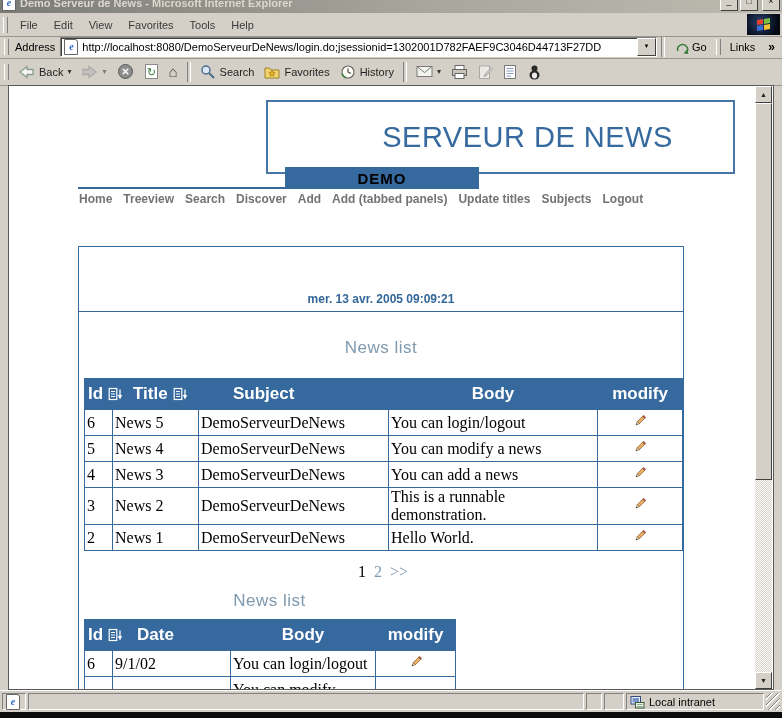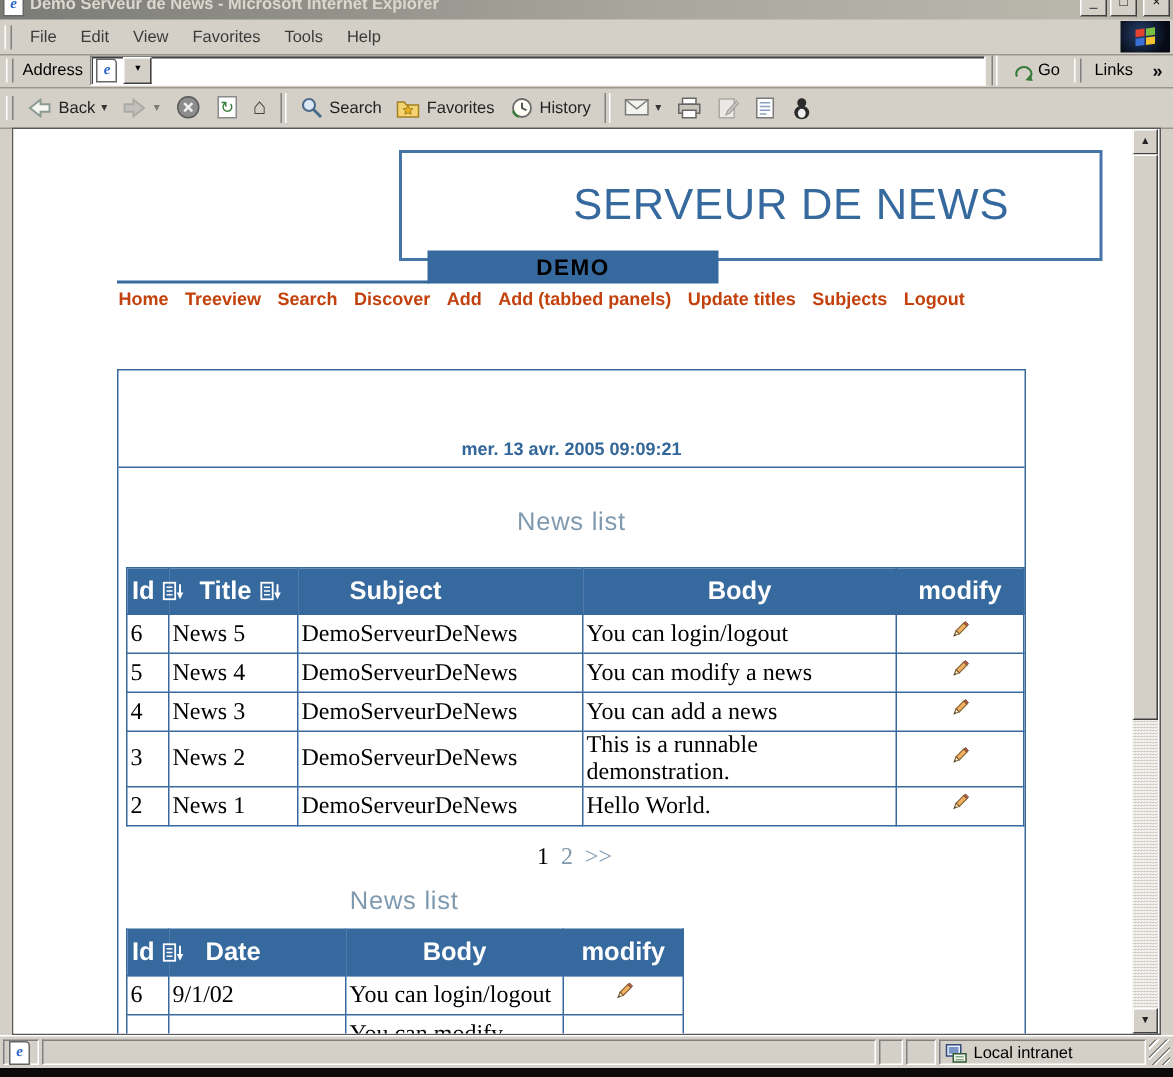--- a/index.html
+++ b/index.html
@@ -63,21 +63,21 @@
   .sthumb{width:17px;height:377px;background:#d4d0c8;border:1px solid;border-color:#fff #404040 #404040 #fff;box-sizing:border-box;flex:0 0 auto;}
   .strack{flex:1;}
 
   
   .hdr-box{position:absolute;left:257px;top:14px;width:411px;height:70px;border:2px solid #4676a8;
            display:flex;align-items:center;justify-content:center;padding-left:54px;box-sizing:content-box;
            color:#36699e;font-size:29px;letter-spacing:.5px;white-space:nowrap;}
   .demo-banner{position:absolute;left:276px;top:81px;width:194px;height:22px;background:#36699e;z-index:2;
                color:#000000;font-weight:bold;font-size:15px;letter-spacing:1px;display:grid;place-items:center;}
   .hline{position:absolute;left:69px;top:101px;width:208px;height:2px;background:#36699e;}
-  .nav{position:absolute;left:70px;top:106px;display:flex;gap:11px;font-weight:bold;font-size:12px;color:#c2410c;white-space:nowrap;}
+  .nav{position:absolute;left:70px;top:106px;display:flex;gap:11px;font-weight:bold;font-size:12px;color:#737373;white-space:nowrap;}
   .nav span{cursor:pointer;}
   .main-box{position:absolute;left:69px;top:160px;width:604px;height:500px;border:1px solid #36699e;}
   .date-bar{height:24px;line-height:24px;text-align:center;border-bottom:1px solid #36699e;
             color:#336699;font-weight:bold;font-size:12px;margin-top:40px;}
   .nl-head{margin-top:26px;text-align:center;font-size:17px;color:#7f99af;letter-spacing:.5px;}
   .nl-head2{width:371px;margin:10px 0 0 5px;text-align:center;font-size:17px;color:#7f99af;letter-spacing:.5px;}
   table{border-collapse:collapse;table-layout:fixed;font-family:"Liberation Serif",serif;font-size:16px;}
   .t1{width:598px;margin:20px 0 0 5px;}
   .t2{width:371px;margin:8px 0 0 5px;}
   th{background:#36699e;color:#fff;font-family:"Liberation Sans",sans-serif;font-size:17px;font-weight:bold;
@@ -142,20 +142,21 @@
           <i class="fl-y"></i>
         </div>
     </div>
   </div>
 
   <div class="addressbar">
     <div class="grip"></div>
     <span class="addr-label">Address</span>
     <div class="addr-input">
       <div class="app-ico">e</div>
+      <span class="addr-url">http://localhost:8080/DemoServeurDeNews/login.do;jsessionid=1302001D782FAEF9C3046D44713F27DD</span>
       <div class="addr-drop">▾</div>
     </div>
     <div class="tsep"></div>
     <div class="go-btn">
       <svg width="13" height="13" viewBox="0 0 13 13">
         <path d="M2 10 A5 4.5 0 1 1 10.5 11" fill="none" stroke="#3a7d3a" stroke-width="1.5"></path>
         <path d="M7.5 12.5 l5 .5 -1.5 -4.5 z" fill="#3a7d3a"></path>
       </svg>
       <span>Go</span>
     </div>

